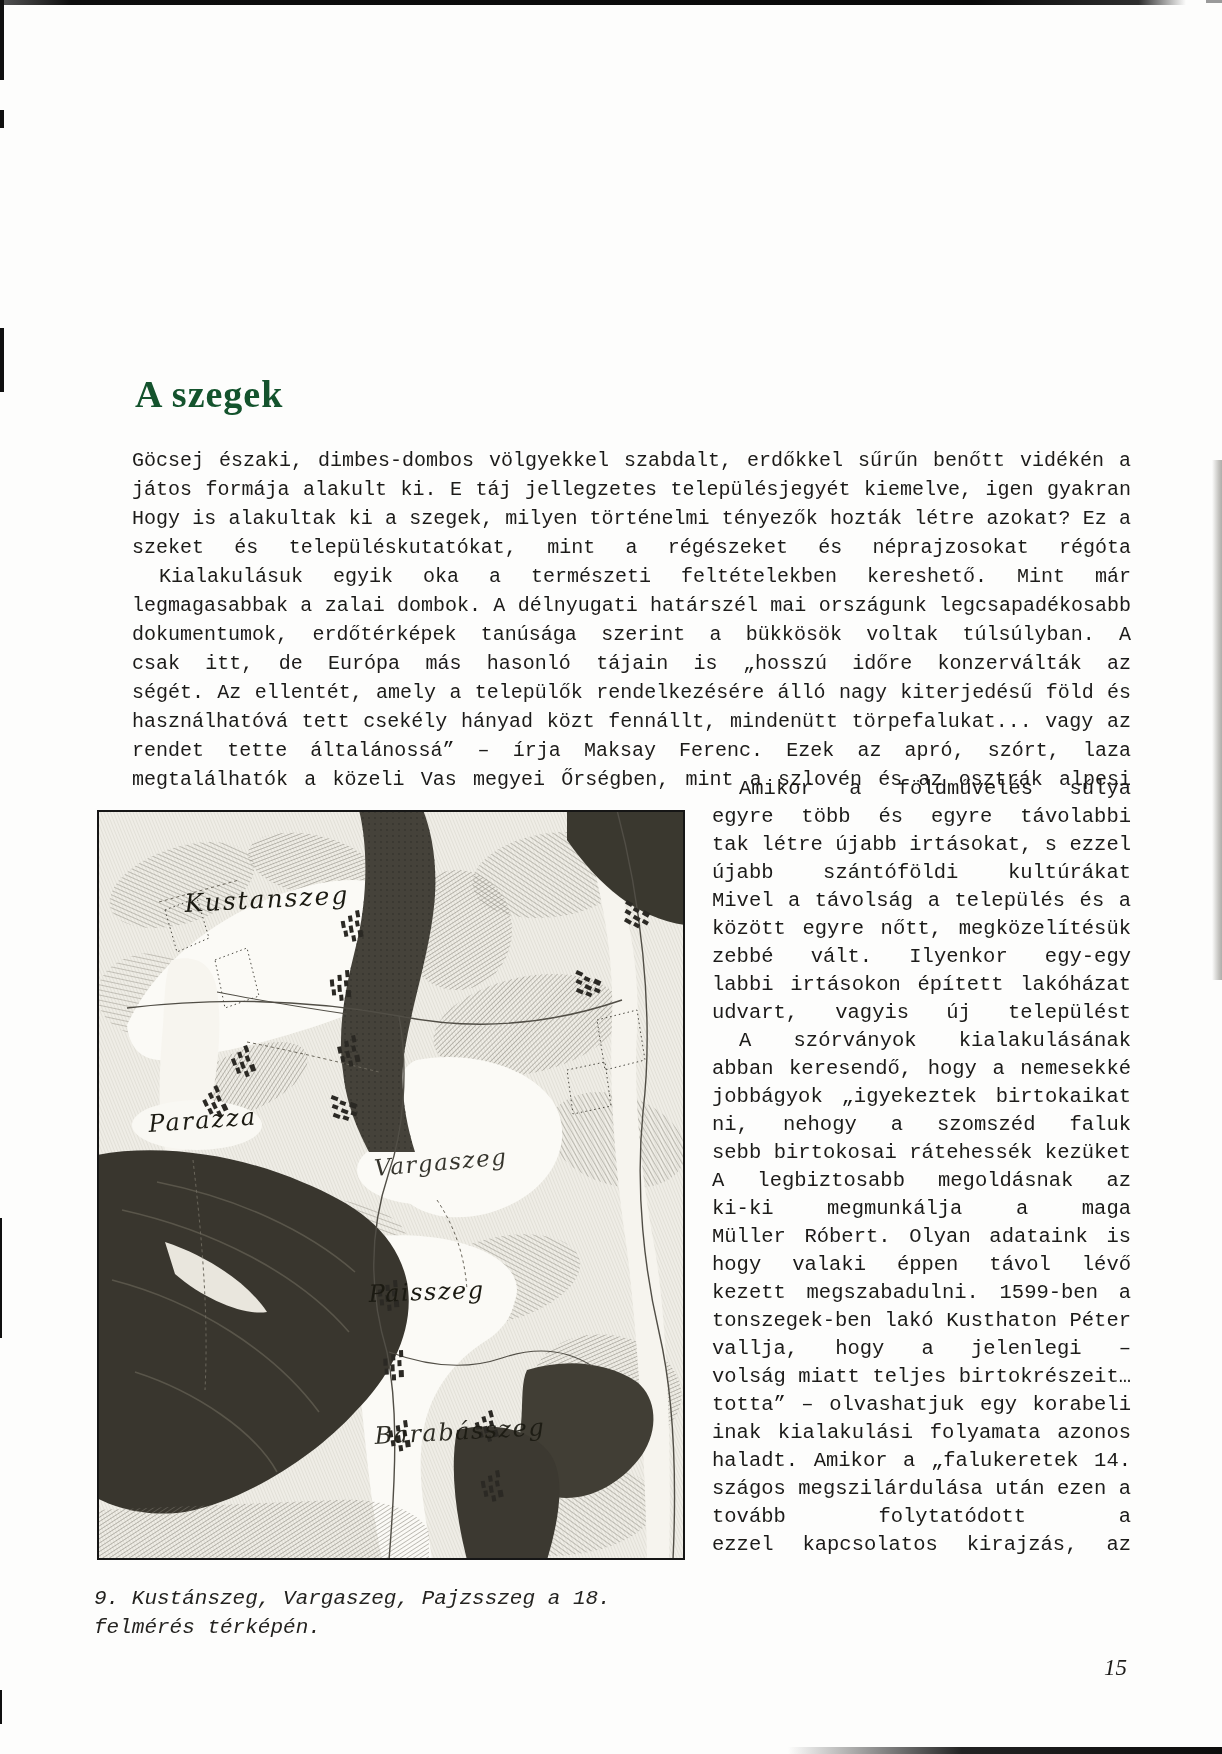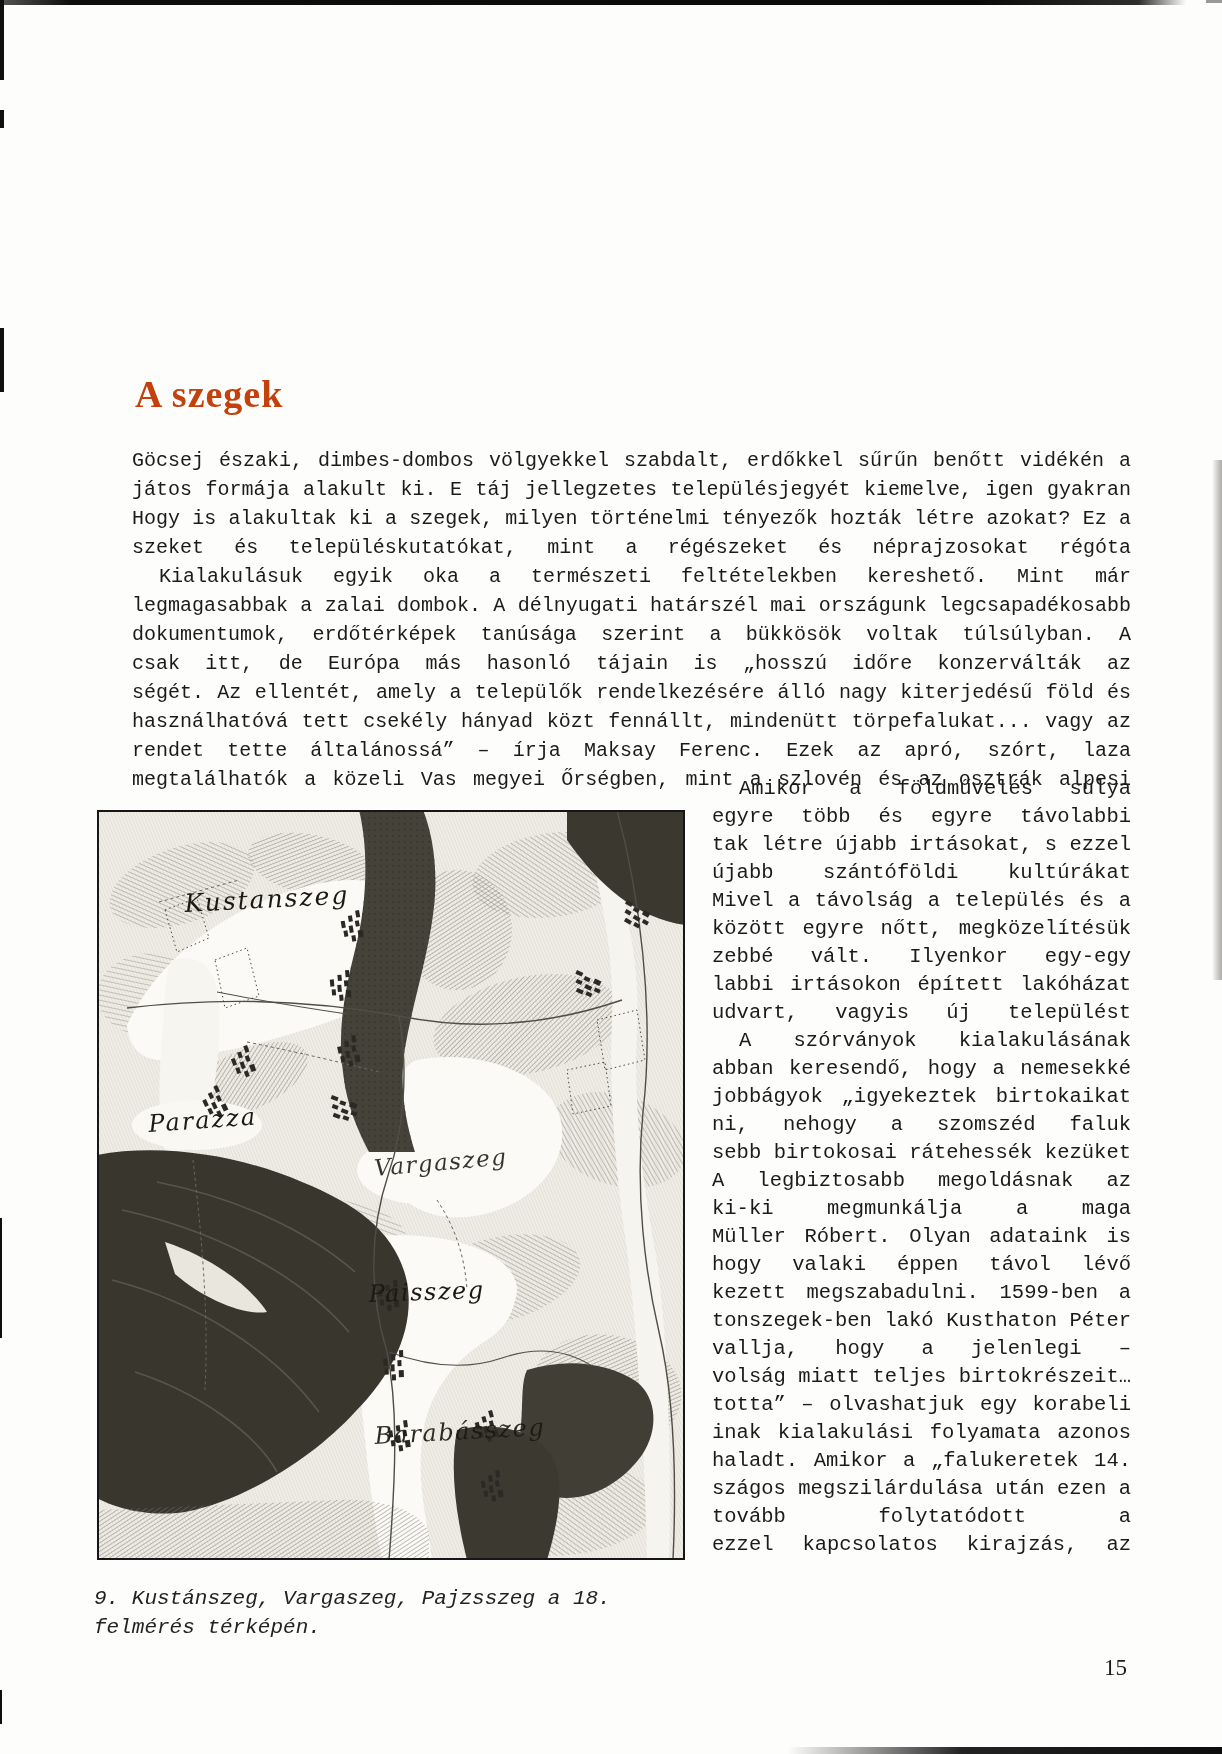--- a/index.html
+++ b/index.html
@@ -10,38 +10,38 @@
   .top-bar{left:0;top:0;width:1186px;height:5px;
            background:linear-gradient(to right,#555 0%,#0e0e0e 6%,#0a0a0a 82%,#2e2e2e 96%,rgba(60,60,60,0));}
   .top-corner{left:1206px;top:0;width:16px;height:3px;background:#9a9a9a;}
   .left-seg{left:0;width:4px;background:#101010;}
   .right-shadow{left:1212px;top:460px;width:10px;height:520px;
                 background:linear-gradient(to right,rgba(180,180,178,0),#c2c1bd 70%,#aeadaa);}
   .bottom-bar{left:788px;bottom:0;width:434px;height:7px;
               background:linear-gradient(to right,rgba(25,25,25,0),#232323 40%,#0c0c0c 100%);}
   
   .title{position:absolute;left:135px;top:347px;font-size:38px;font-weight:bold;
-         letter-spacing:1px;color:#c2410c;}
+         letter-spacing:1px;color:#14532d;}
   
   .textblock{position:absolute;text-rendering:optimizeLegibility;}
   #intro{left:132px;top:446px;width:999px;font-size:20px;line-height:29px;}
   #intro .pline{height:29px;}
   #rightcol{left:712px;top:775px;width:419px;font-size:20.5px;line-height:28px;}
   #rightcol .pline{height:28px;}
   .pline{text-align:justify;text-align-last:justify;overflow:hidden;white-space:normal;font-family:Liberation Mono, monospace;}
   .pline.lastline{text-align-last:left;}
   .pline.indent{text-indent:27px;}
   
   .figure{position:absolute;left:97px;top:810px;width:588px;height:750px;}
   .figure svg{display:block;width:100%;height:100%;}
   
   #caption{left:94px;top:1584px;width:540px;font-size:21px;line-height:29px;font-style:italic;color:#242320;}
   #caption .pline{height:29px;text-align:left;text-align-last:left;}
   
-  .pagenum{position:absolute;left:1104px;top:1655px;font-size:23px;color:#1d1c1a;}
+  .pagenum{position:absolute;left:1104px;top:1655px;font-size:23px;color:#1d1c1a;font-style:italic;}
   .maplabel{font-family:"DejaVu Serif","Liberation Serif",serif;font-style:italic;fill:#1b1a12;}
 </style>
 </head>
 <body>
 
 <div class="page">
 
   <div class="art top-bar"></div>
   <div class="art top-corner"></div>
   <div class="art left-seg" style="top:0;height:80px;"></div>

